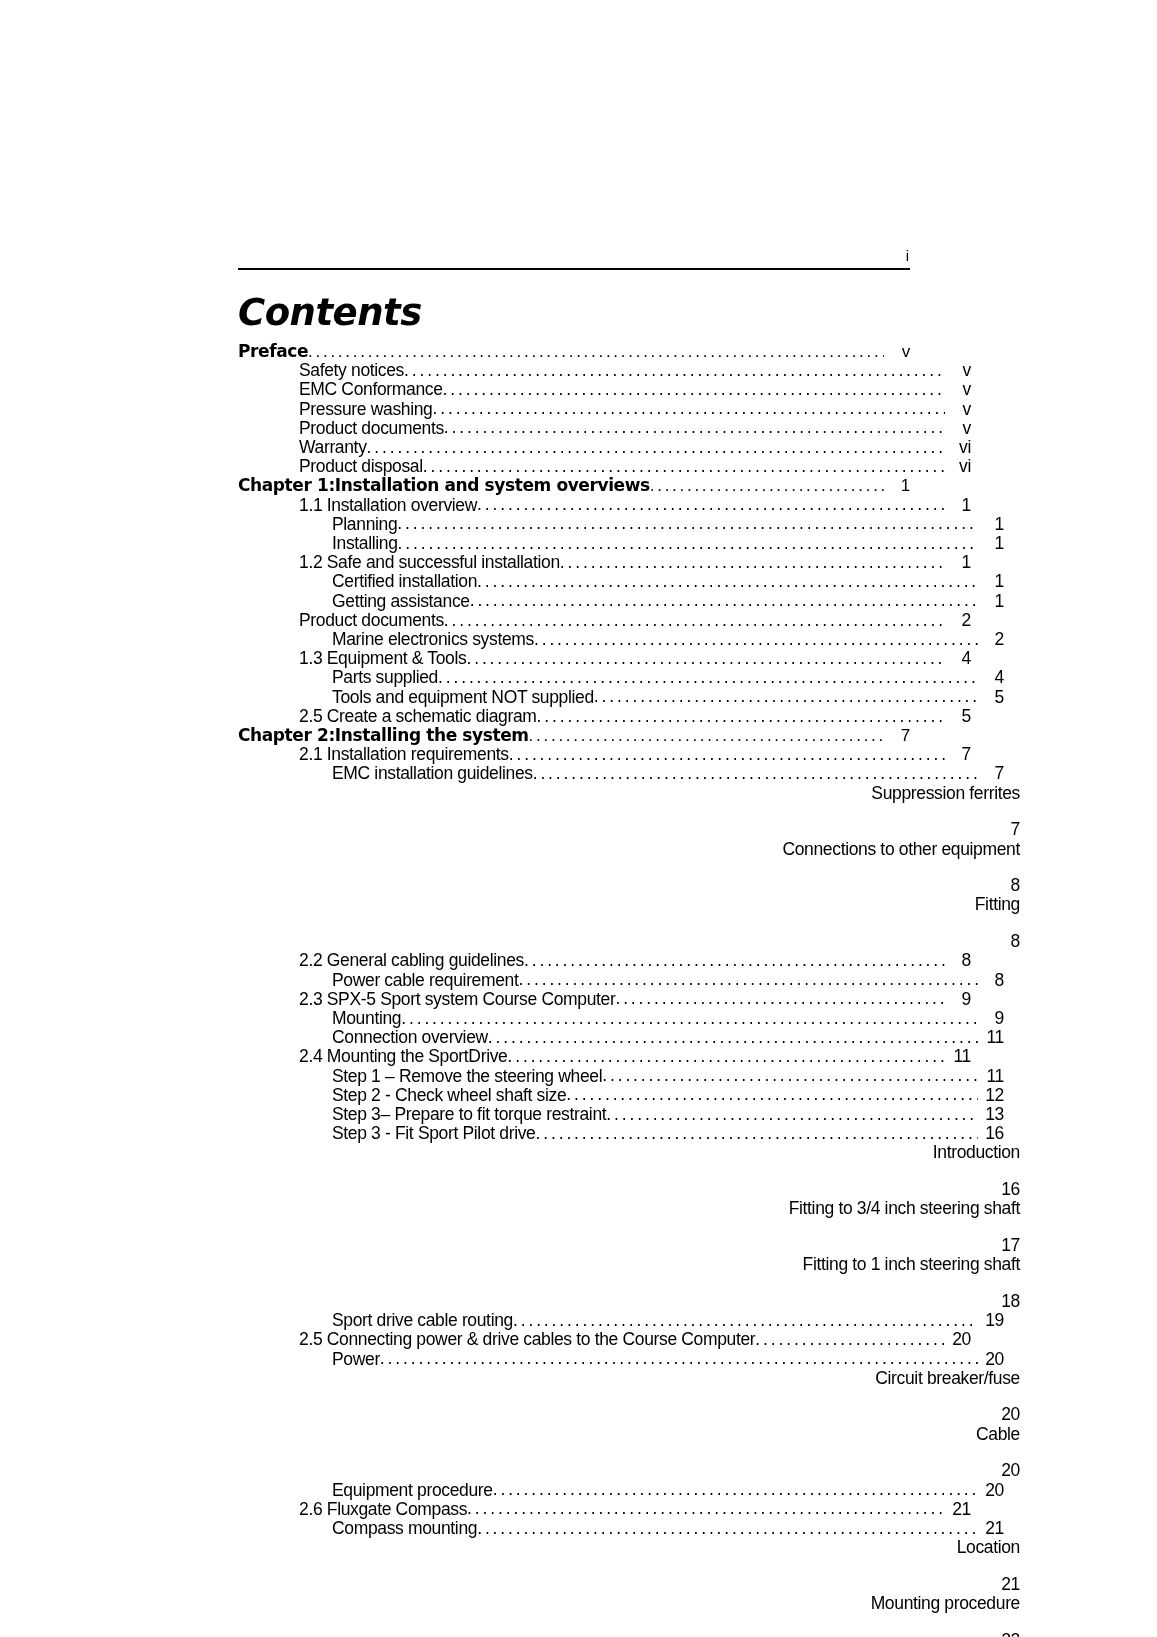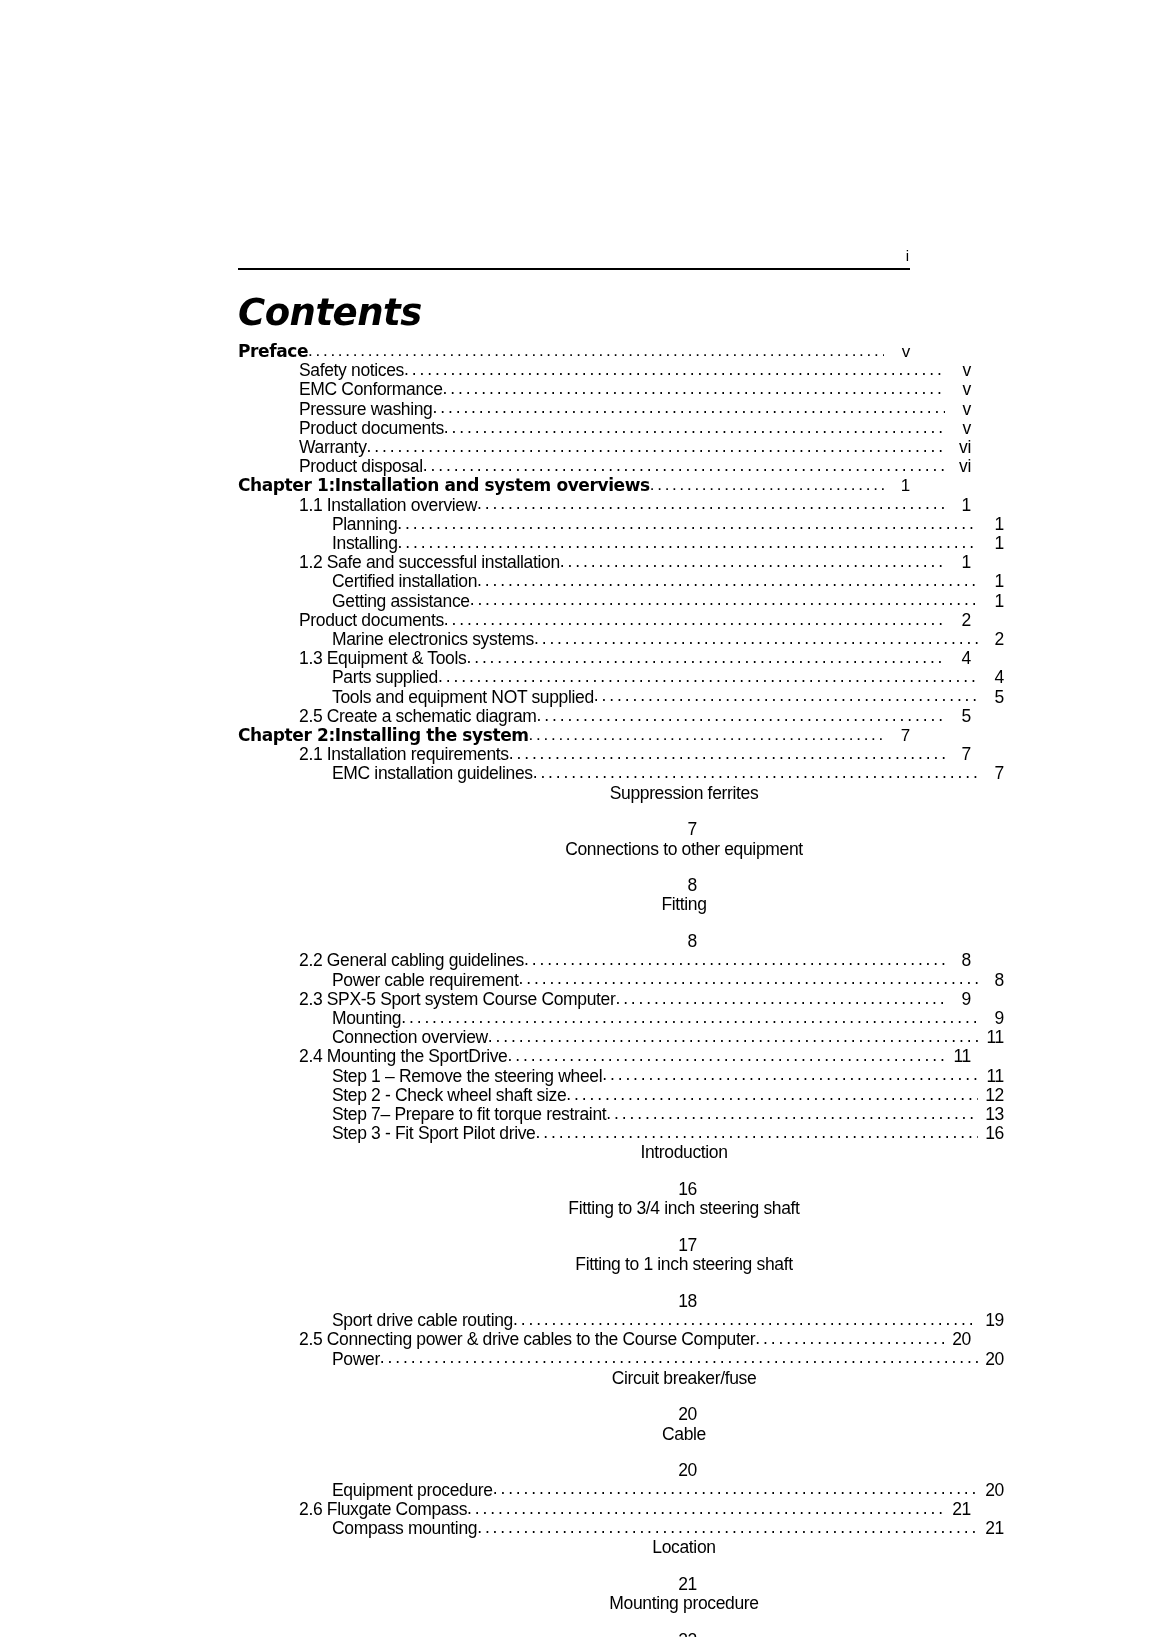--- a/index.html
+++ b/index.html
@@ -54,21 +54,21 @@
     margin-bottom: 8px;
     line-height: 42px;
     font-style: italic;
   }
   .toc-list {
     margin: 0;
     padding: 0;
   }
   .toc-row {
     display: flex;
-    align-items: center;
+    align-items: flex-end;
     width: 100%;
     font-size: 17.5px;
     line-height: 19.2px;
     white-space: nowrap;
   }
   .toc-row .label {
     flex: 0 0 auto;
     letter-spacing: -0.35px;
   }
   .toc-row .leader {
@@ -288,21 +288,21 @@
           <span class="label">Step 1 – Remove the steering wheel</span>
           <span class="leader"></span>
           <span class="page-no">11</span>
         </div>
         <div class="toc-row lvl-2">
           <span class="label">Step 2 - Check wheel shaft size</span>
           <span class="leader"></span>
           <span class="page-no">12</span>
         </div>
         <div class="toc-row lvl-2">
-          <span class="label">Step 7– Prepare to fit torque restraint</span>
+          <span class="label">Step 3– Prepare to fit torque restraint</span>
           <span class="leader"></span>
           <span class="page-no">13</span>
         </div>
         <div class="toc-row lvl-2">
           <span class="label">Step 3 - Fit Sport Pilot drive</span>
           <span class="leader"></span>
           <span class="page-no">16</span>
         </div>
         <div class="toc-row lvl-3">
           <span class="label">Introduction</span>

